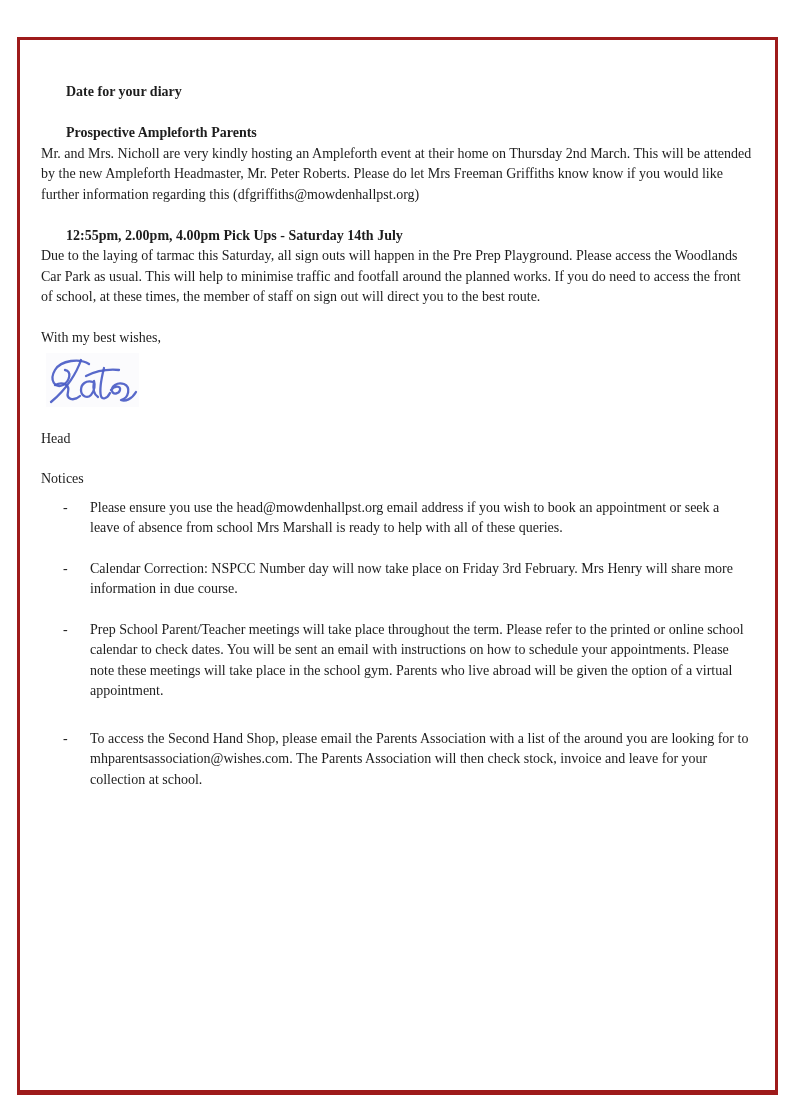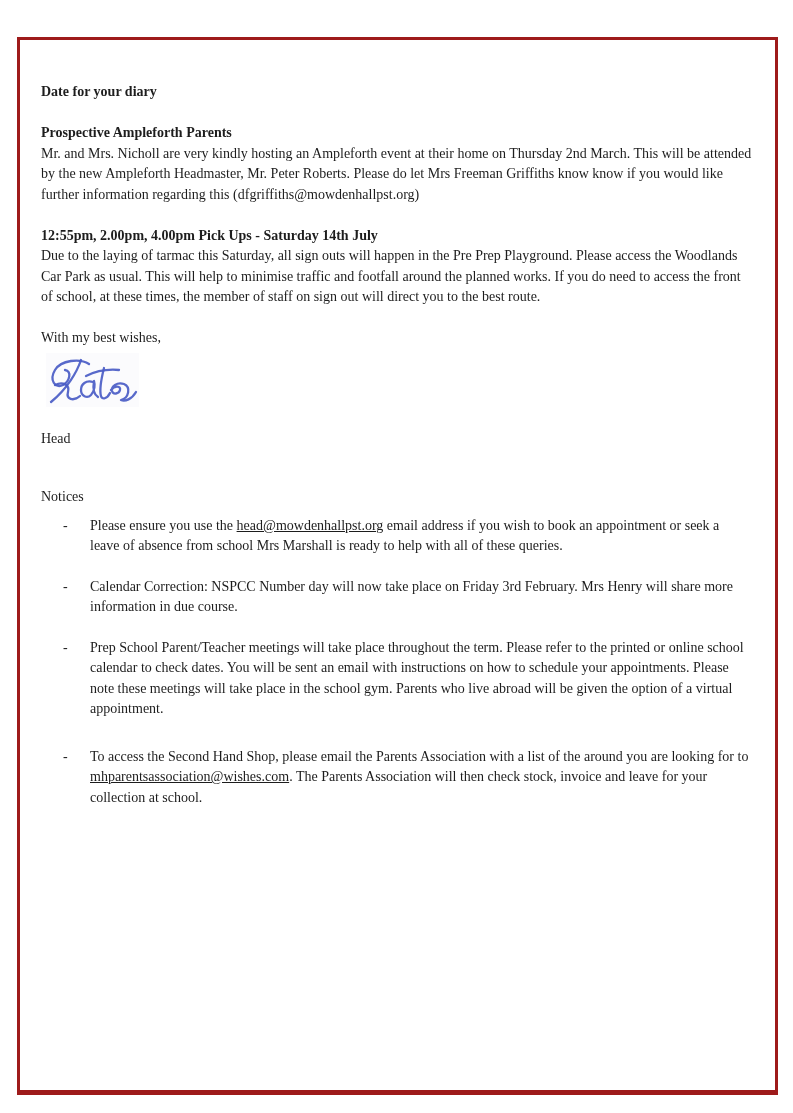--- a/index.html
+++ b/index.html
@@ -15,36 +15,36 @@
     color:var(--ink);
     font-size:14px;line-height:20.5px;
   }
   .sheet{
     position:absolute;left:17px;top:37px;width:761px;height:1058px;
     border:3px solid var(--border-red);
     border-bottom-width:5px;
     background:#ffffff;
     padding:42px 23px 0 21px;
   }
-  h3{font-size:14px;line-height:20.5px;font-weight:bold;}
+  h3{font-size:14px;line-height:20.5px;font-weight:bold;margin-left:25px;}
   section{margin-bottom:20.5px;}
   .salutation{margin-top:18px;}
   .signature-wrap{
     margin:4px 0 0 5px;width:93px;height:54px;
     background:#fbfbfd;
   }
   .signer-title{margin-top:22px;}
-  .notices-heading{margin-top:38px;font-weight:normal;}
+  .notices-heading{margin-top:20px;font-weight:normal;}
   .notices-list{margin-top:8px;}
   .notice{display:flex;margin-top:20px;}
   .notice:first-child{margin-top:6px;}
   .notice.gap-large{margin-top:27px;}
   .bullet{width:49px;padding-left:22px;flex-shrink:0;}
   .notice-text{flex:1;}
-  .email-link{text-decoration:underline;color:inherit;cursor:pointer;}
+  .email-link{color:inherit;cursor:pointer;}
   svg path{fill:none;stroke:var(--sig-blue);stroke-width:2.3;stroke-linecap:round;stroke-linejoin:round;opacity:.92;}
 </style>
 </head>
 <body>
 
 <div class="sheet">
 
   <section>
     <h3>Date for your diary</h3>
   </section>

